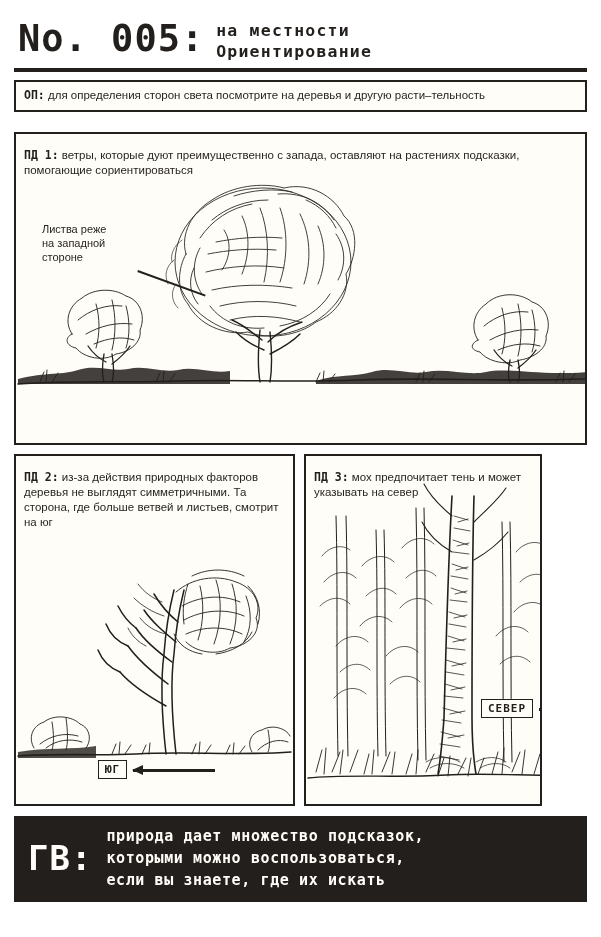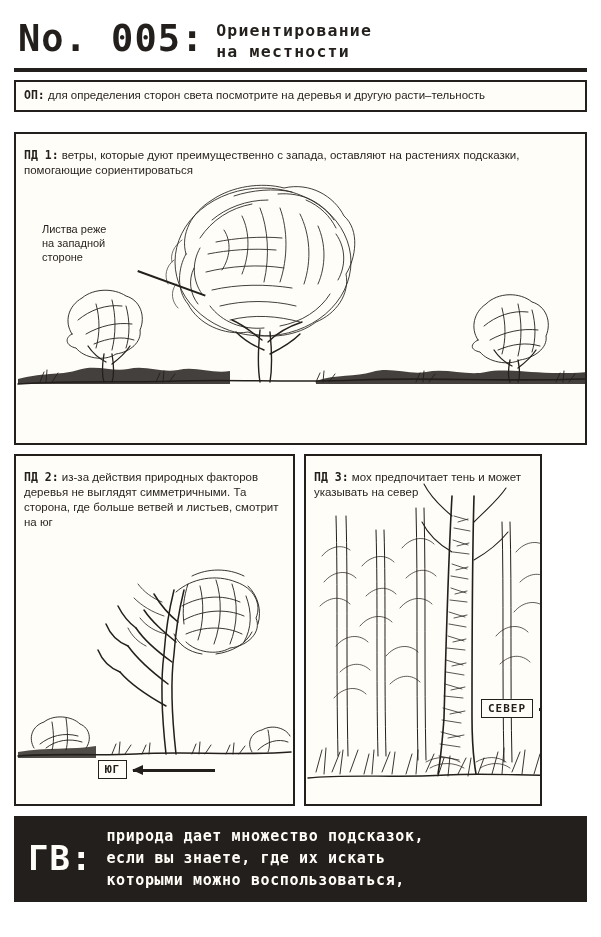--- a/index.html
+++ b/index.html
@@ -197,22 +197,22 @@
   .art svg { display: block; }
 </style>
 </head>
 <body>
 
 <div class="page">
 
   <div class="title-row">
     <div class="title-no">No. 005:</div>
     <div class="title-text">
+      <div>на местности</div>
       <div>Ориентирование</div>
-      <div>на местности</div>
     </div>
   </div>
   <div class="rule"></div>
 
   <div class="box op-box">
     <div class="op-line">
       <b>ОП:</b>
       <span>для определения сторон света посмотрите на деревья и другую расти–тельность</span>
     </div>
   </div>
@@ -475,18 +475,18 @@
         <div class="dir-box">СЕВЕР</div>
         <div class="arrow-right" style="width:48px;"></div>
       </div>
     </div>
   </div>
 
   <div class="footer">
     <div class="footer-tag">ГВ:</div>
     <div class="footer-lines">
       <div>природа дает множество подсказок,</div>
+      <div>которыми можно воспользоваться,</div>
       <div>если вы знаете, где их искать</div>
-      <div>которыми можно воспользоваться,</div>
     </div>
   </div>
 
 </div>
 
 </body></html>

